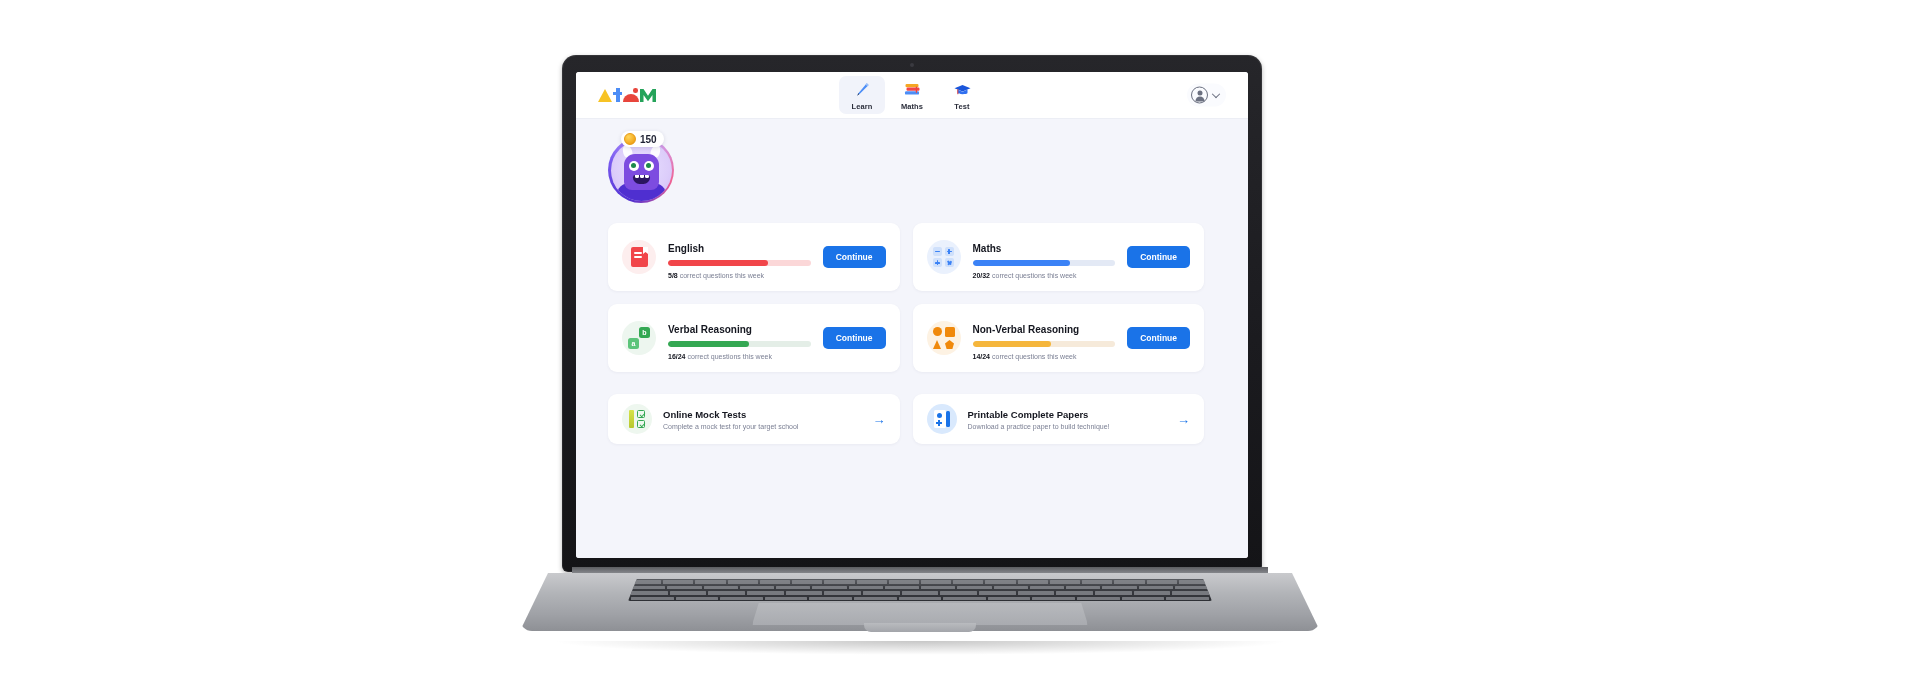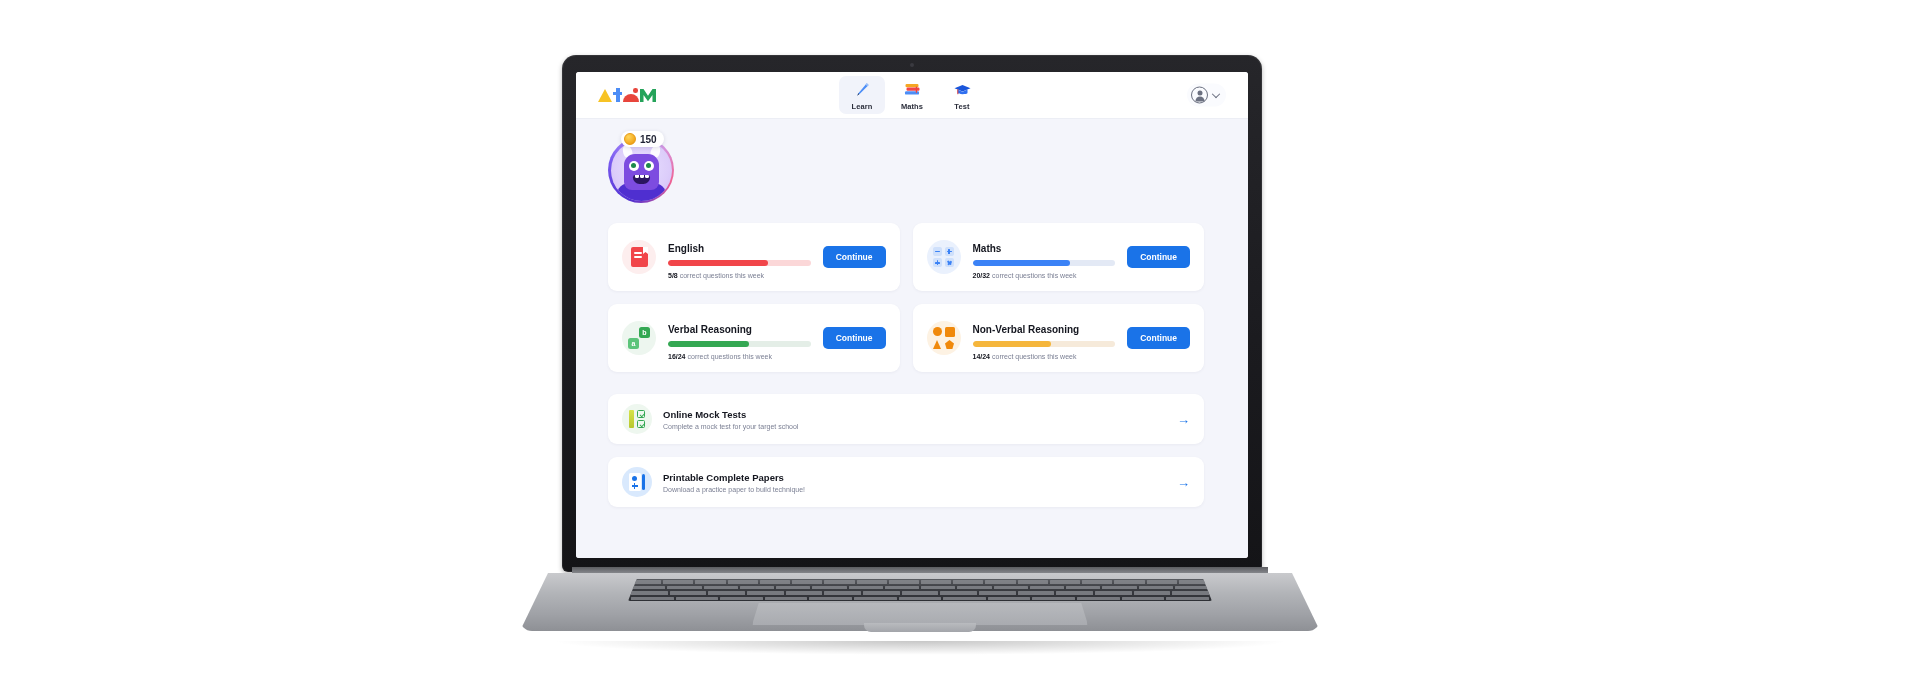--- a/index.html
+++ b/index.html
@@ -202,21 +202,21 @@
   .ico-nvr{ position:relative; width:22px;height:22px; }
   .nv{ position:absolute; background:#f5a623; }
   .nv.circ{ left:0; top:0; width:9px;height:9px;border-radius:50%; background:#f0890c; }
   .nv.sq{ right:0; top:0; width:9.5px;height:9.5px;border-radius:1.5px; background:#f0890c; }
   .nv.tri{ left:0; bottom:0; width:0;height:0;background:none;
            border-left:4.7px solid transparent;border-right:4.7px solid transparent;border-bottom:9px solid #f0890c; }
   .nv.pent{ right:0.5px; bottom:0; width:9px;height:9px;background:#f0890c;
             clip-path:polygon(50% 0,100% 38%,82% 100%,18% 100%,0 38%); }
 
   
-  .act-grid{ display:grid; grid-template-columns:1fr; gap:13px; }
+  .act-grid{ display:grid; grid-template-columns:1fr 1fr; gap:13px; }
   .act-card{
     background:#fff; border-radius:9px; padding:10px 14px;
     display:flex; align-items:center; gap:11px; cursor:pointer;
     box-shadow:0 1px 3px rgba(40,40,80,.05);
   }
   .act-ico{ width:30px;height:30px;border-radius:50%;flex:none;
             display:flex;align-items:center;justify-content:center; }
   .act-text{ flex:1; min-width:0; }
   .act-title{ font-size:9.5px; font-weight:700; color:#14161f; margin-bottom:3px; }
   .act-sub{ font-size:7px; color:#7a7f93; }

